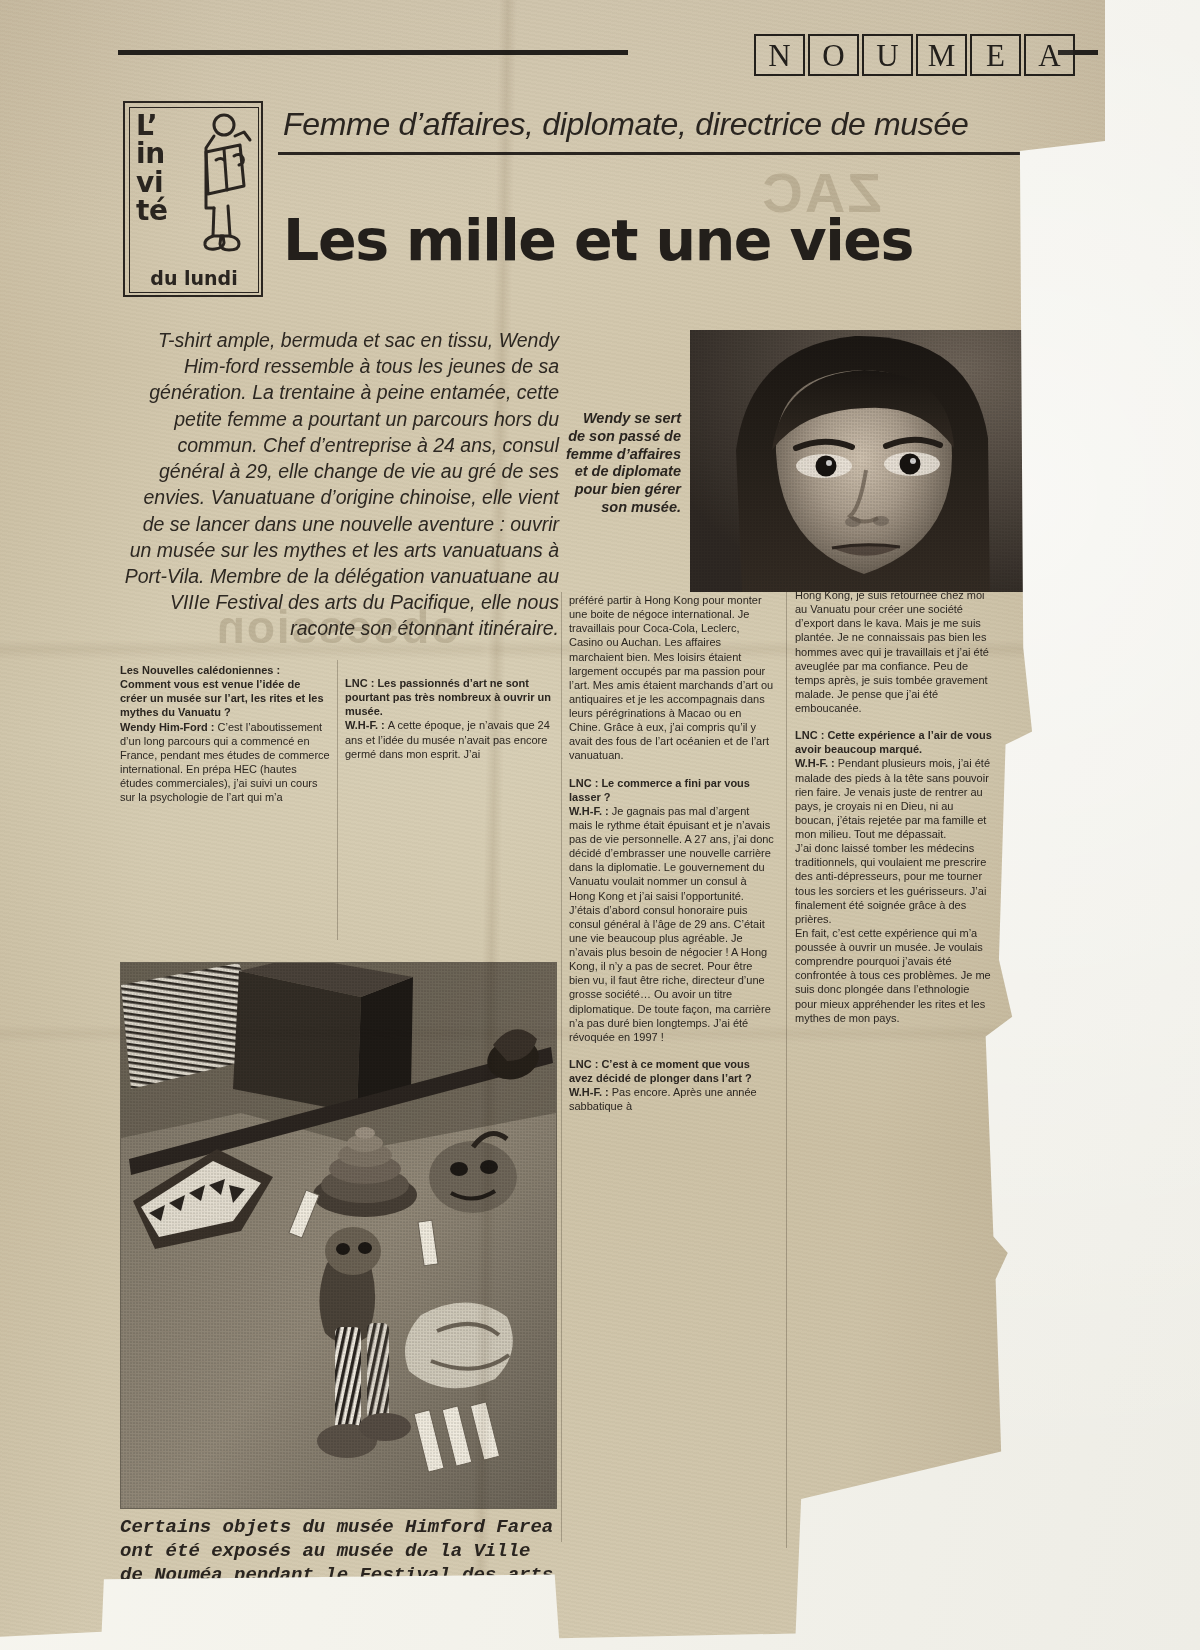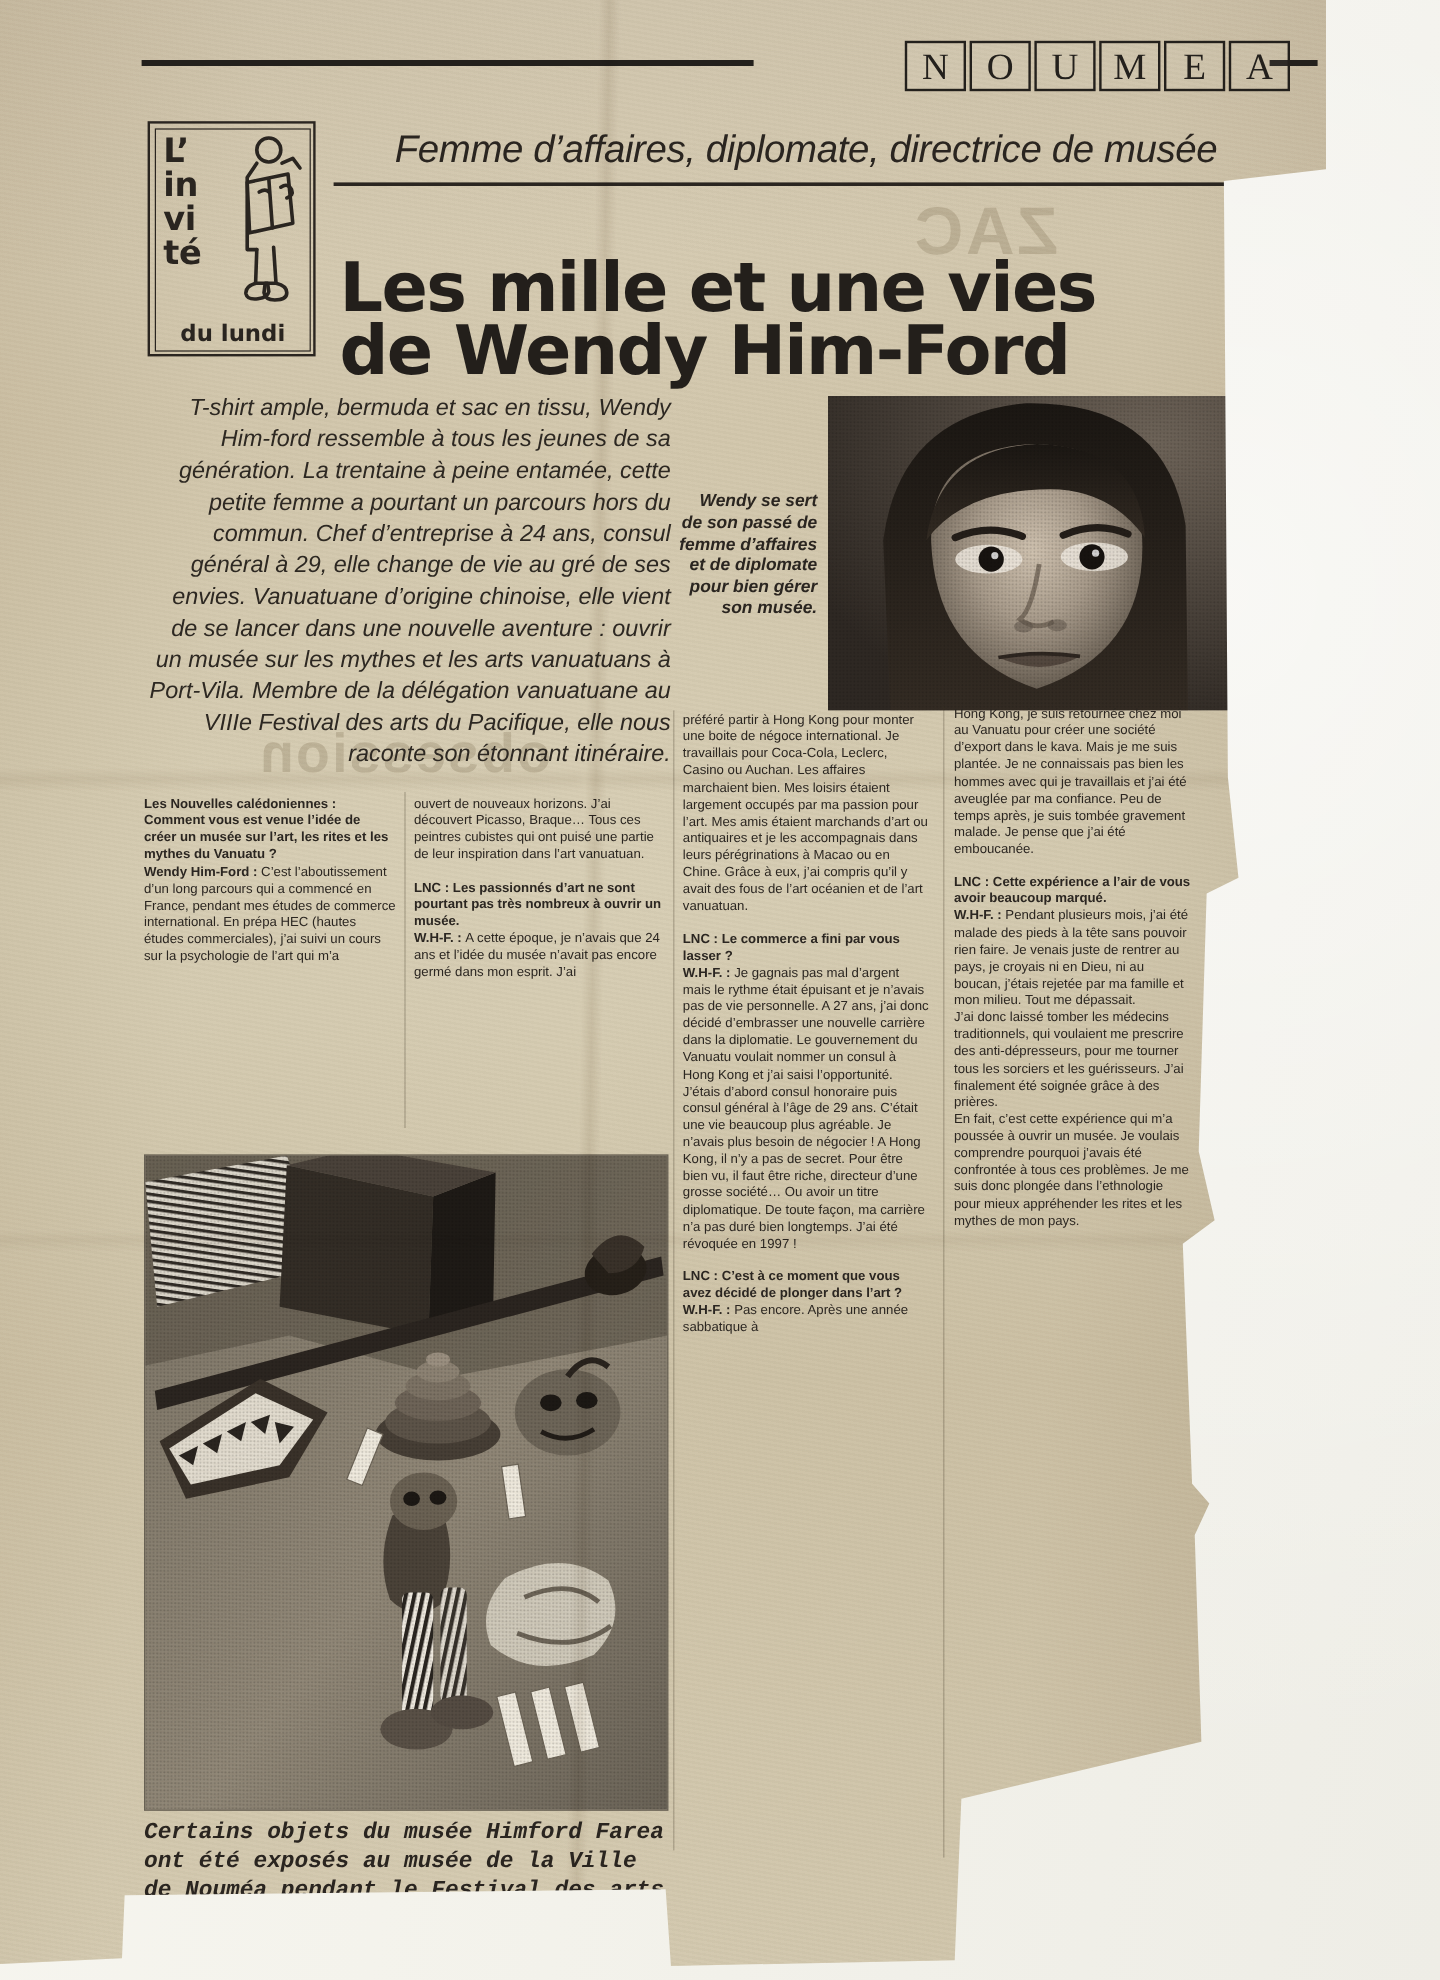--- a/index.html
+++ b/index.html
@@ -93,21 +93,20 @@
     font-family:"DejaVu Sans",sans-serif;font-weight:bold;font-size:19px;color:#2a2520;
   }
   #logo-figure{position:absolute;right:2px;top:4px;width:62px;height:150px;}
 
   
   #kicker{
     position:absolute;left:283px;top:106px;width:800px;
     font-family:"Liberation Sans",sans-serif;font-style:italic;
     font-size:32px;font-weight:400;color:#2a2520;letter-spacing:-.01em;
     white-space:nowrap;
-    margin-left:46px;
   }
   #kicker-rule{position:absolute;left:278px;top:152px;width:800px;height:3px;background:#2a2520;}
   #headline{
     position:absolute;left:283px;top:176px;width:790px;
     font-family:"DejaVu Sans",sans-serif;font-weight:bold;
     font-size:57px;line-height:.93;color:#231f1b;letter-spacing:-.025em;
   }
 
   
   #standfirst{
@@ -203,21 +202,20 @@
         </g>
       </svg>
       <div id="logo-dulundi">du lundi</div>
     </div>
   </div>
 
   <div id="kicker">Femme d’affaires, diplomate, directrice de musée</div>
   <div id="kicker-rule"></div>
   <h1 id="headline">
     <span>Les mille et une vies</span><br>
-    <span>de Wendy Him-Ford</span>
   </h1>
 
   <div id="standfirst">T-shirt ample, bermuda et sac en tissu, Wendy Him-ford ressemble à tous les jeunes de sa génération. La trentaine à peine entamée, cette petite femme a pourtant un parcours hors du commun. Chef d’entreprise à 24 ans, consul général à 29, elle change de vie au gré de ses envies. Vanuatuane d’origine chinoise, elle vient de se lancer dans une nouvelle aventure : ouvrir un musée sur les mythes et les arts vanuatuans à Port-Vila. Membre de la délégation vanuatuane au VIIIe Festival des arts du Pacifique, elle nous raconte son étonnant itinéraire.</div>
 
   <div id="portrait">
     <svg viewBox="0 0 340 262" width="340" height="262" preserveAspectRatio="none">
       <defs>
         <radialGradient id="face" cx="48%" cy="44%" r="62%">
           <stop offset="0%" stop-color="#cfc2b0"></stop>
           <stop offset="45%" stop-color="#a99c8c"></stop>
@@ -269,21 +267,20 @@
 
   <div class="vrule" style="left:337px;top:660px;height:280px;"></div>
   <div class="vrule" style="left:561px;top:592px;height:950px;"></div>
   <div class="vrule" style="left:786px;top:588px;height:960px;"></div>
 
   <div class="col" id="col1">
       <p class="q">Les Nouvelles calédoniennes : Comment vous est venue l’idée de créer un musée sur l’art, les rites et les mythes du Vanuatu ?</p>
       <p><span class="lead">Wendy Him-Ford : </span>C’est l’aboutissement d’un long parcours qui a commencé en France, pendant mes études de commerce international. En prépa HEC (hautes études commerciales), j’ai suivi un cours sur la psychologie de l’art qui m’a</p>
     </div>
   <div class="col" id="col2">
-      <p>ouvert de nouveaux horizons. J’ai découvert Picasso, Braque… Tous ces peintres cubistes qui ont puisé une partie de leur inspiration dans l’art vanuatuan.</p>
       <div class="spacer"></div>
       <p class="q">LNC : Les passionnés d’art ne sont pourtant pas très nombreux à ouvrir un musée.</p>
       <p><span class="lead">W.H-F. : </span>A cette époque, je n’avais que 24 ans et l’idée du musée n’avait pas encore germé dans mon esprit. J’ai</p>
     </div>
   <div class="col" id="col3">
       <p>préféré partir à Hong Kong pour monter une boite de négoce international. Je travaillais pour Coca-Cola, Leclerc, Casino ou Auchan. Les affaires marchaient bien. Mes loisirs étaient largement occupés par ma passion pour l’art. Mes amis étaient marchands d’art ou antiquaires et je les accompagnais dans leurs pérégrinations à Macao ou en Chine. Grâce à eux, j’ai compris qu’il y avait des fous de l’art océanien et de l’art vanuatuan.</p>
       <div class="spacer"></div>
       <p class="q">LNC : Le commerce a fini par vous lasser ?</p>
       <p><span class="lead">W.H-F. : </span>Je gagnais pas mal d’argent mais le rythme était épuisant et je n’avais pas de vie personnelle. A 27 ans, j’ai donc décidé d’embrasser une nouvelle carrière dans la diplomatie. Le gouvernement du Vanuatu voulait nommer un consul à Hong Kong et j’ai saisi l’opportunité. J’étais d’abord consul honoraire puis consul général à l’âge de 29 ans. C’était une vie beaucoup plus agréable. Je n’avais plus besoin de négocier ! A Hong Kong, il n’y a pas de secret. Pour être bien vu, il faut être riche, directeur d’une grosse société… Ou avoir un titre diplomatique. De toute façon, ma carrière n’a pas duré bien longtemps. J’ai été révoquée en 1997 !</p>
       <div class="spacer"></div>

